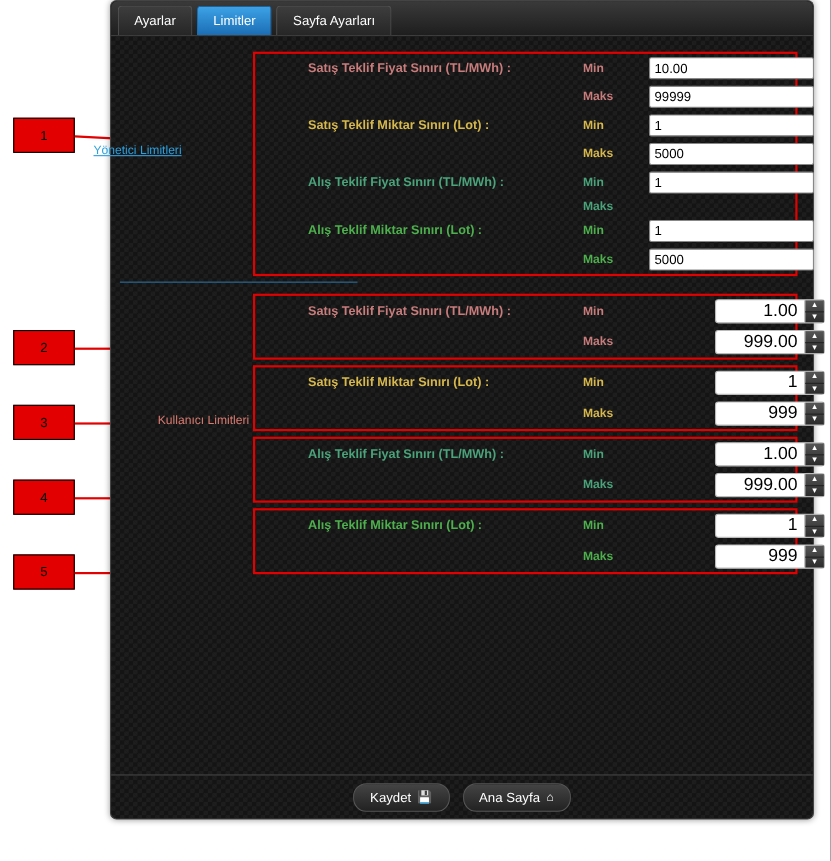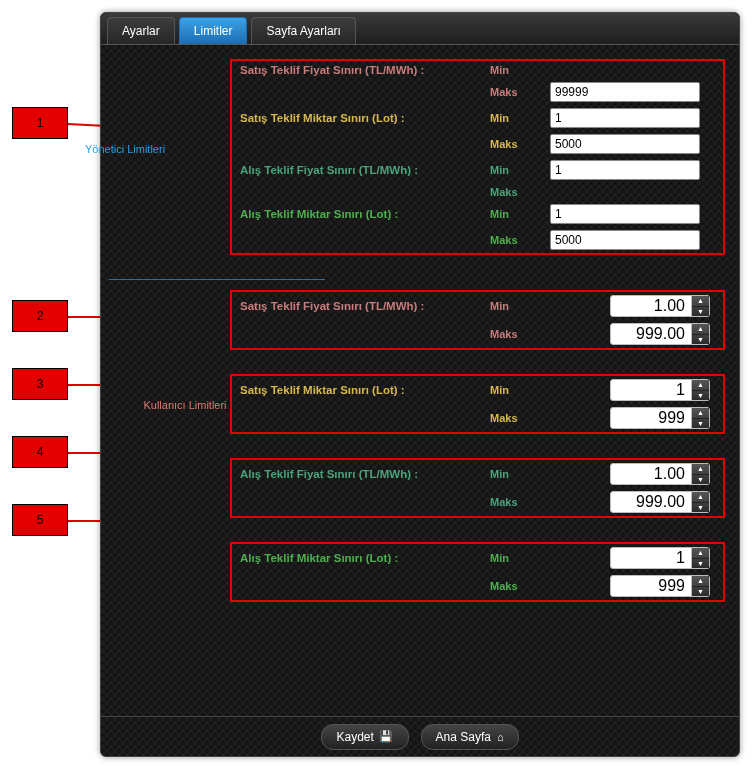--- a/index.html
+++ b/index.html
@@ -1,19 +1,19 @@
 <!DOCTYPE html>
 <html><head>
 <meta charset="utf-8">
 <style>
   * { box-sizing: border-box; margin: 0; padding: 0; }
   body { background: #fff; font-family: Arial, sans-serif; font-size: 12px; }
   .stage { position: relative; width: 755px; height: 783px; background: #fff; }
   .panel {
-    position: absolute; left: 100px; top: 12px; width: 640px; height: 745px;
+    position: absolute; left: 100px; top: 0; width: 640px; height: 745px;
     background:
       linear-gradient(45deg, #1e1e1e 25%, transparent 25%, transparent 75%, #1e1e1e 75%) 0 0 / 8px 8px,
       linear-gradient(45deg, #1e1e1e 25%, transparent 25%, transparent 75%, #1e1e1e 75%) 4px 4px / 8px 8px,
       #141414;
     border: 1px solid #444; border-radius: 6px;
     box-shadow: 0 0 6px rgba(0,0,0,.4);
   }
   .tabbar {
     display: flex; gap: 0; padding: 4px 6px 0 6px;
     background: linear-gradient(#3a3a3a,#1e1e1e);
@@ -24,23 +24,23 @@
     border: 1px solid #555; border-bottom: none; margin-right: 4px;
     background: linear-gradient(#3d3d3d,#262626);
     cursor: pointer; font-size: 12px;
   }
   .tab.active { background: linear-gradient(#3da2e6,#1b6db4); border-color:#1b6db4; }
   .content { position: relative; padding: 10px 14px 0 14px; }
   .sec-label {
     position: absolute; left: -90px; top: 50%; transform: translateY(-50%);
     width: 180px; text-align: right; font-size: 11px;
   }
-  .sec-label.admin { color:#2aa0df; left:-30px; top:90px; width:120px; text-align:left;}
+  .sec-label.admin { color:#2aa0df; left:-30px; top:90px; width:120px; text-align:left;text-decoration:underline;}
   .sec-label.user { color:#d97a70; left:-30px; top:115px; width:140px; text-align:center;margin-left:30px;}
-  .rowgroup { border: 2px solid #e20000; margin-bottom: 24px; }
+  .rowgroup { border: 2px solid #e20000; margin-bottom: 5px; padding-left: 40px; }
   .row {
     display: grid; grid-template-columns: 250px 60px 160px;
     align-items: center; padding: 3px 8px;
   }
   .row-label { font-size: 11.5px; }
   .lbl-sale-price { color:#c87c7c; font-weight: bold; }
   .lbl-sale-qty { color:#d6b84c; font-weight: bold; }
   .lbl-buy-price { color:#4aa37a; font-weight: bold; }
   .lbl-buy-qty { color:#4db04d; font-weight: bold; }
   .minmax { font-size: 11px; font-weight: bold; }
@@ -143,20 +143,21 @@
 
     <div class="content">
 
       <div class="section-wrap">
         <div class="sec-label admin">Yönetici Limitleri</div>
 
         <div class="rowgroup" style="margin-top:4px;">
           <div class="row">
             <span class="row-label lbl-sale-price" style="grid-row: span 2;">Satış Teklif Fiyat Sınırı (TL/MWh) :</span>
             <span class="minmax mm-sale-price">Min</span>
+            <input class="textinput" value="10.00" style="">
           </div>
           <div class="row">
             <span></span>
             <span class="minmax mm-sale-price">Maks</span>
             <input class="textinput" value="99999" style="">
           </div>
 
           <div class="row">
             <span class="row-label lbl-sale-qty">Satış Teklif Miktar Sınırı (Lot) :</span>
             <span class="minmax mm-sale-qty">Min</span>

